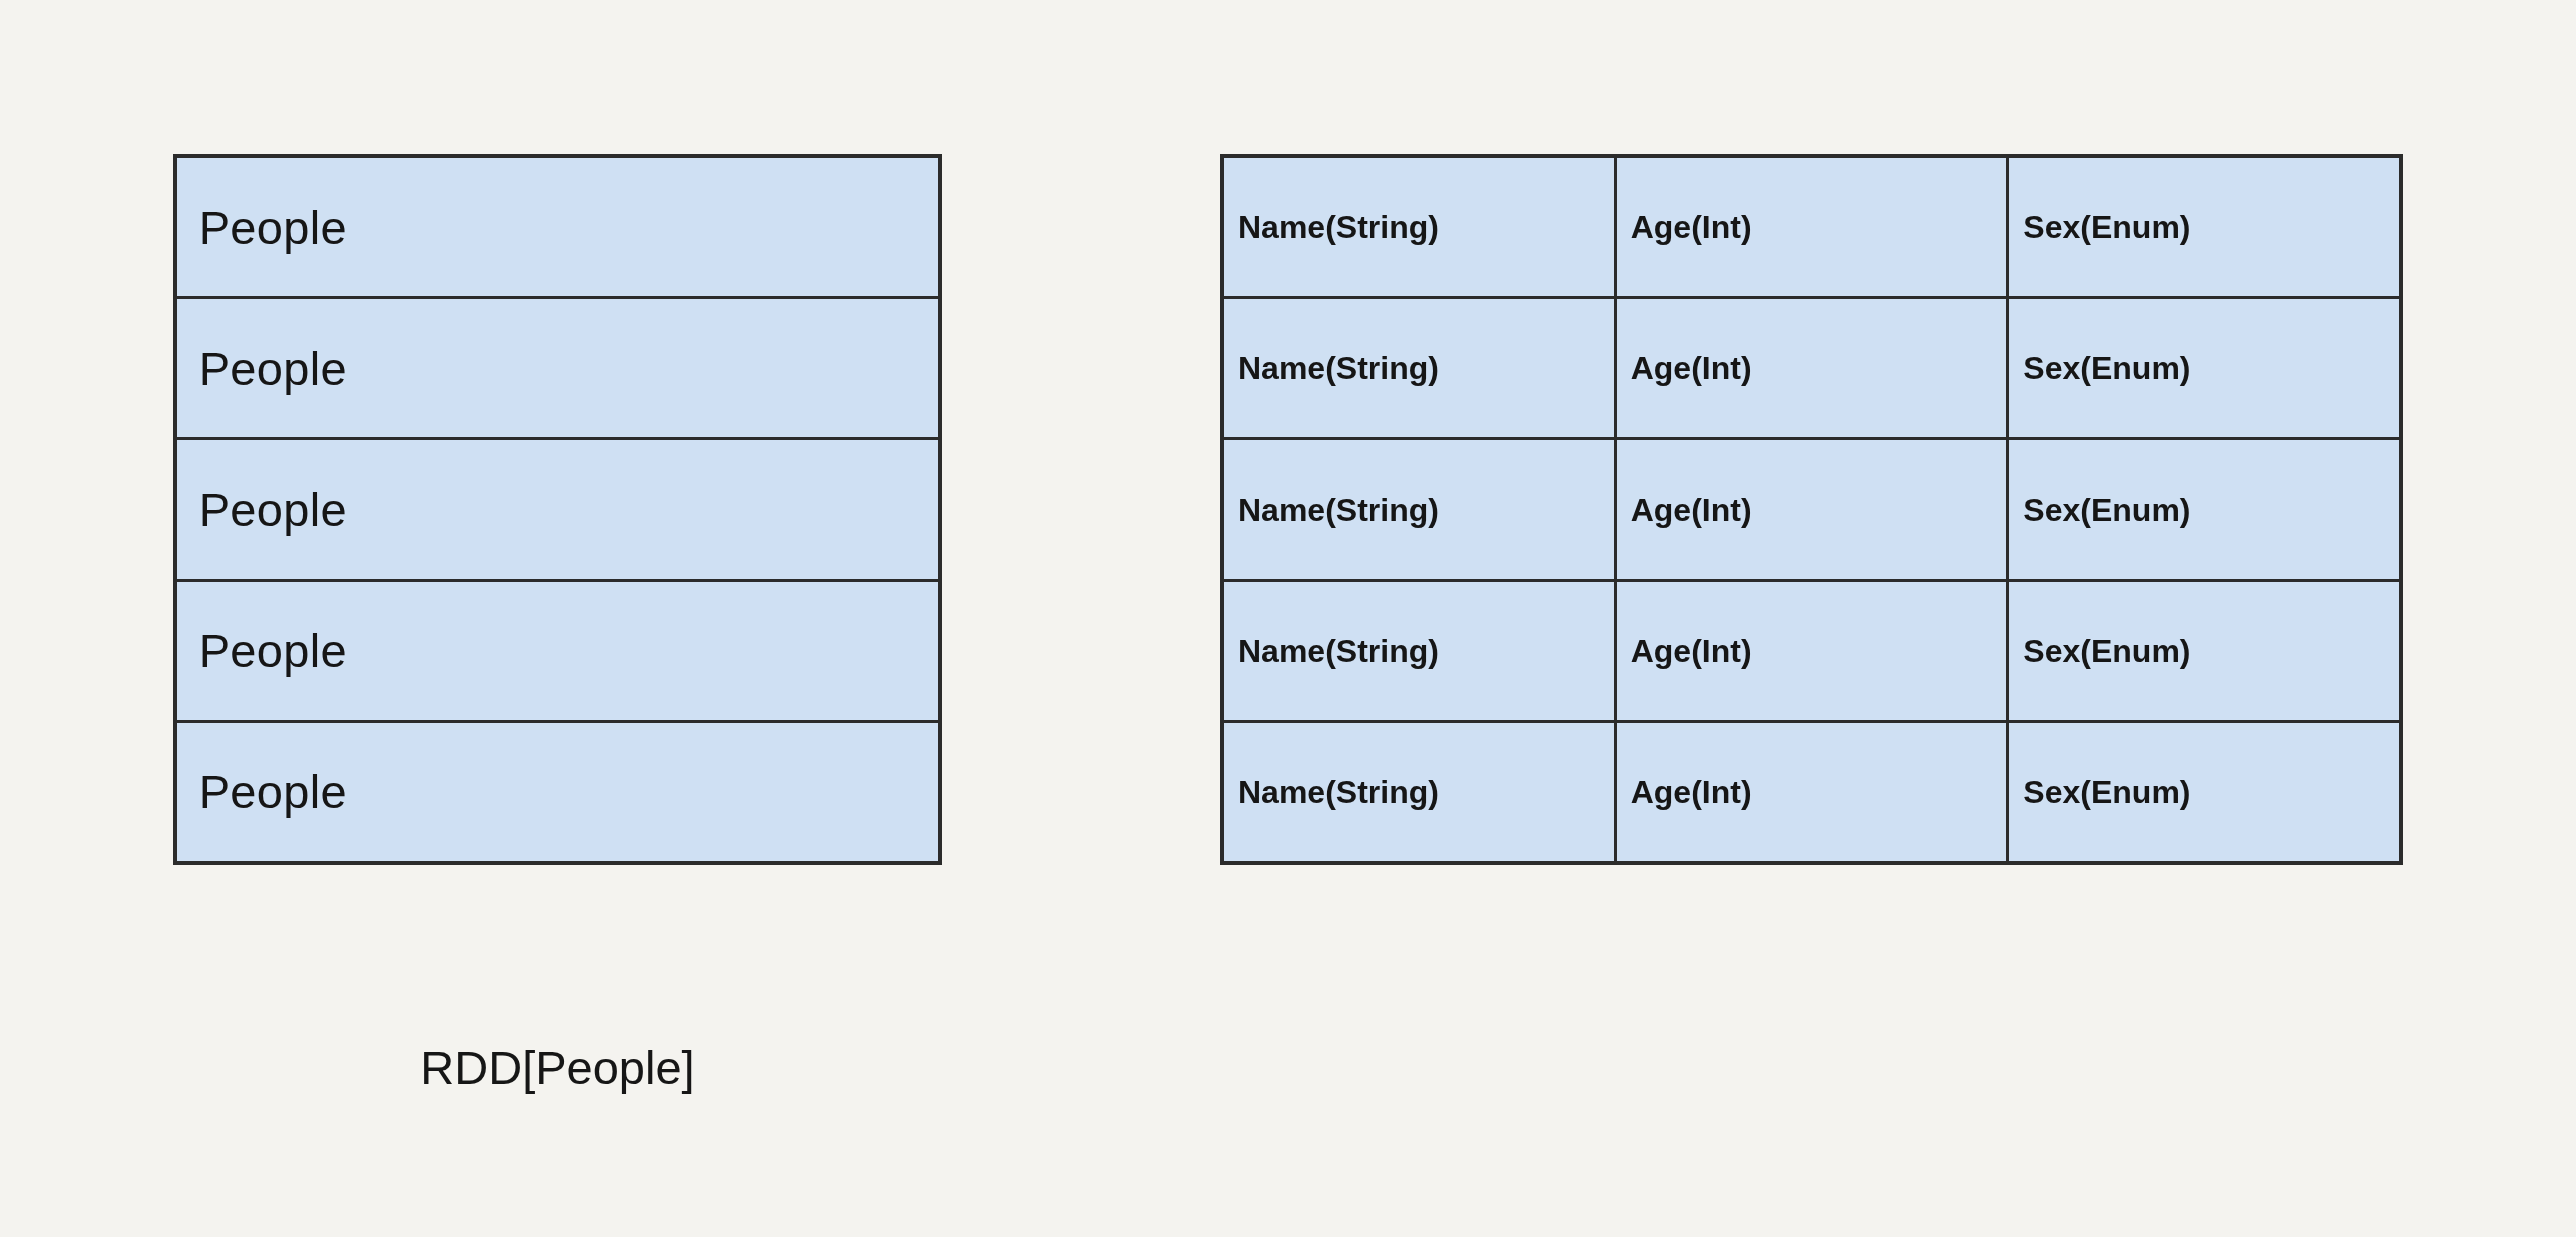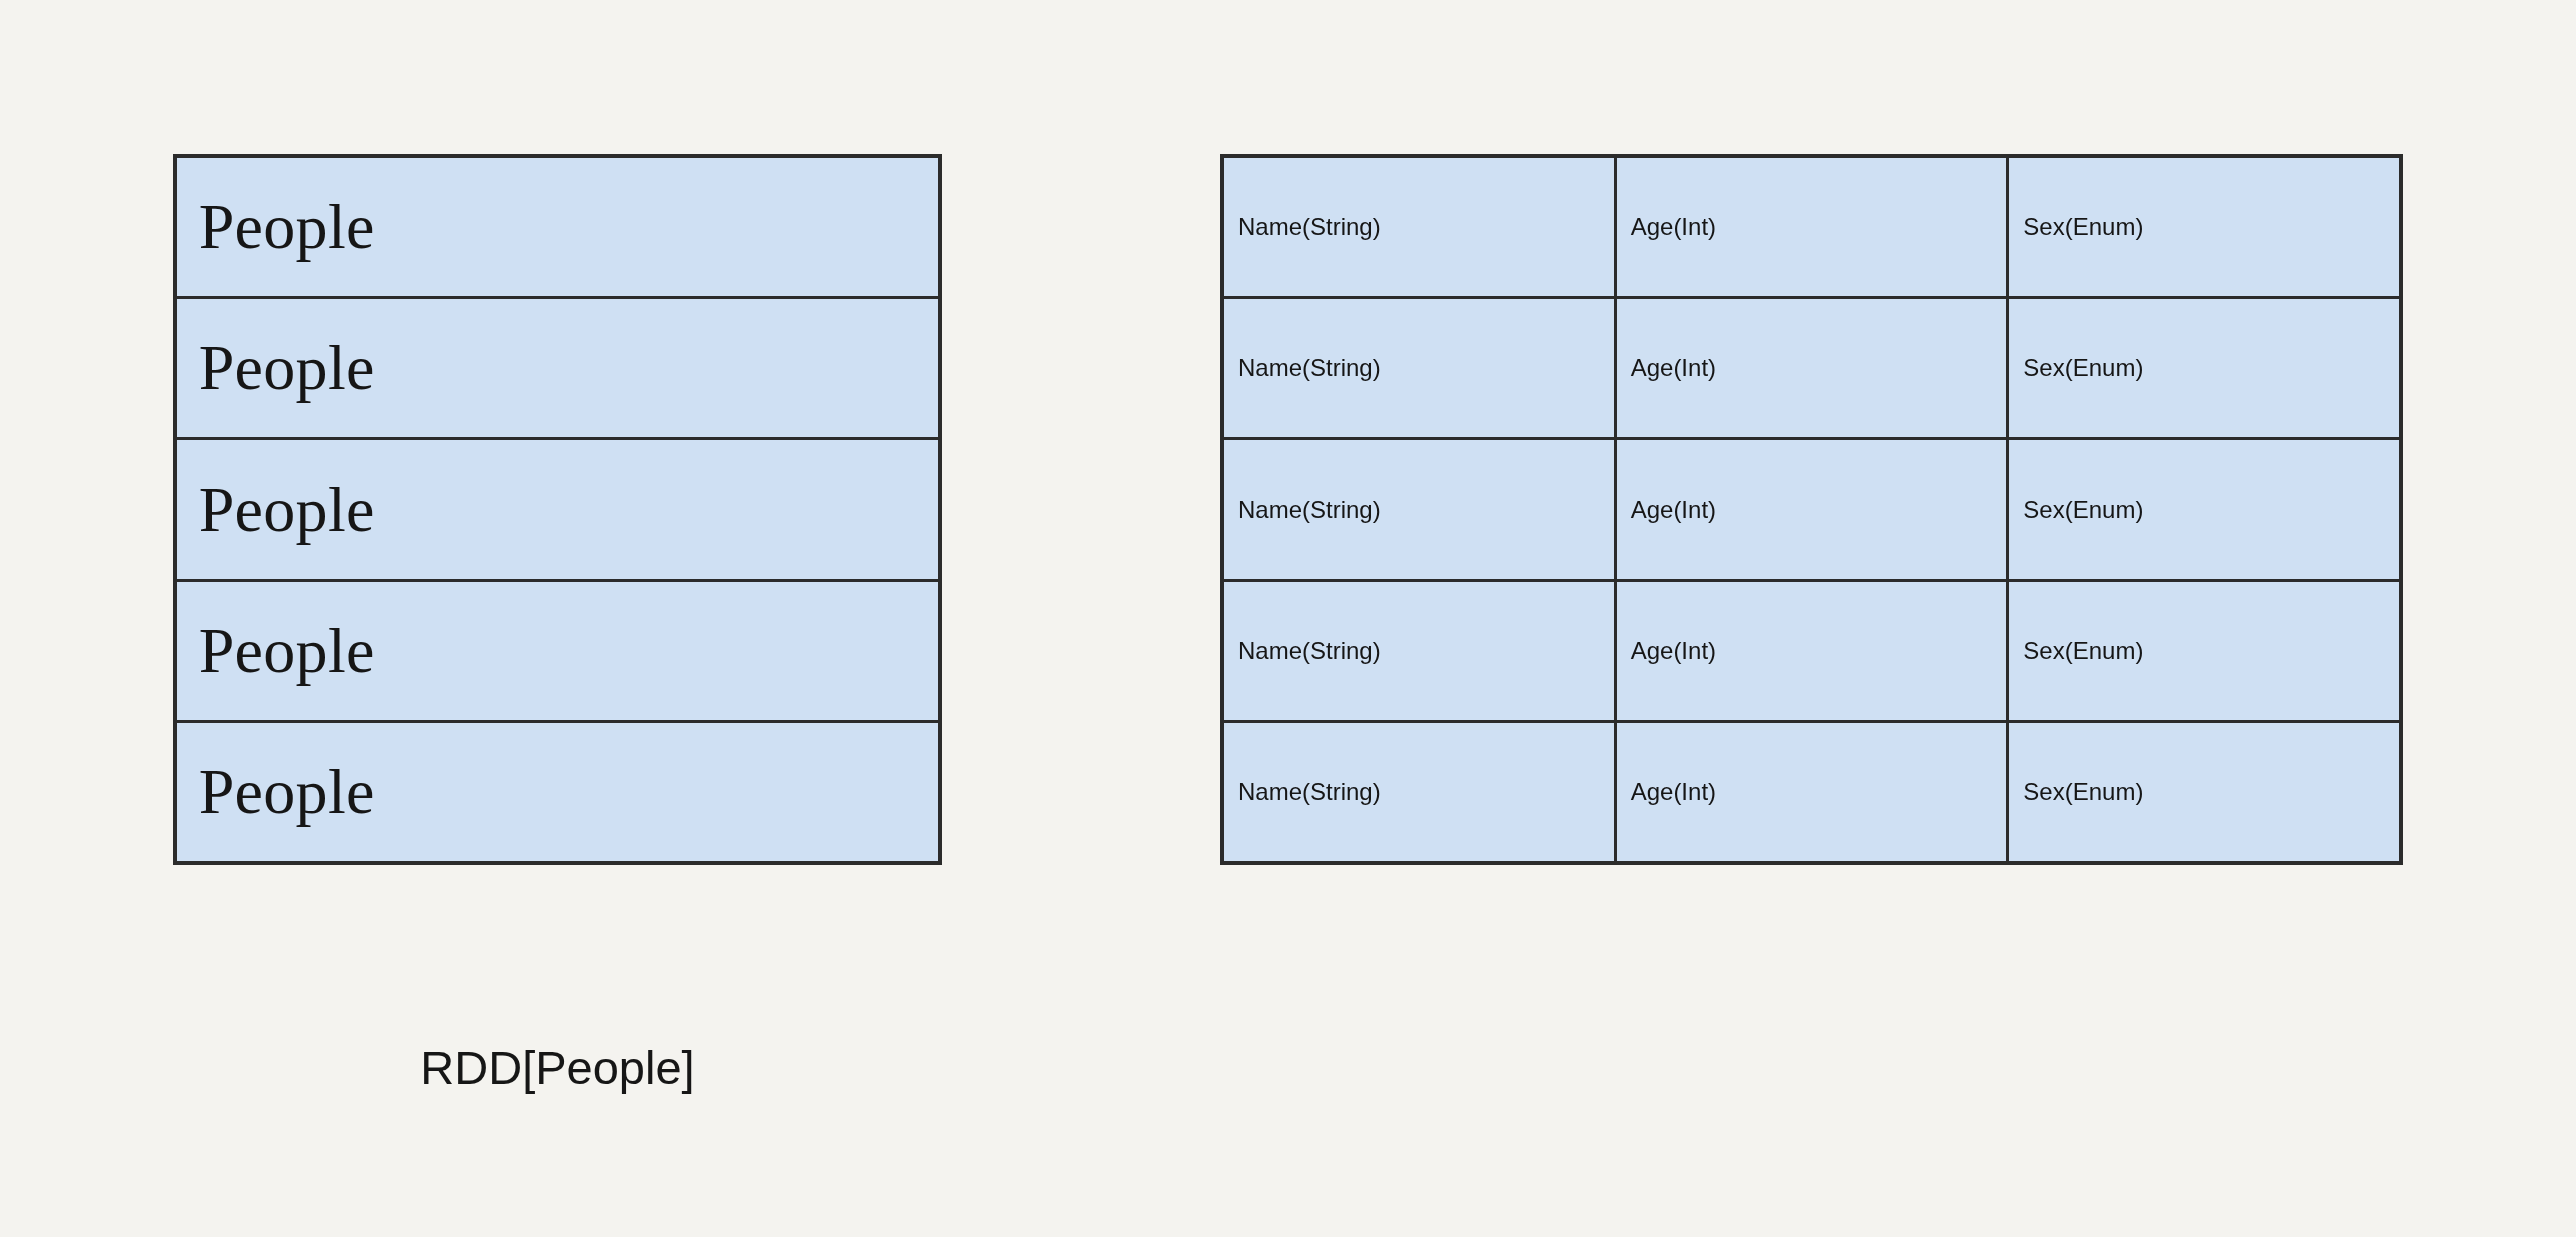--- a/index.html
+++ b/index.html
@@ -41,25 +41,24 @@
     border-bottom: 3.8px solid #2b2b2b;
     box-sizing: border-box;
     display: flex;
     align-items: center;
     padding-left: 21.7px;
   }
   .rdd-row:last-child {
     border-bottom: none;
   }
   .rdd-row-label {
-    font-size: 64px;
+    font-size: 47px;
     line-height: 1;
     color: #161616;
     letter-spacing: 0.3px;
-    font-family: Liberation Serif, serif;
   }
 
   
   #dataset-diagram {
     position: absolute;
     left: 1220px;
     top: 154px;
     width: 1183px;
     height: 711px;
   }
@@ -87,24 +86,25 @@
     border-right: 3.8px solid #2b2b2b;
     box-sizing: border-box;
     display: flex;
     align-items: center;
     padding-left: 14px;
   }
   .ds-cell:last-child {
     border-right: none;
   }
   .ds-cell-label {
-    font-size: 24px;
+    font-size: 32px;
     line-height: 1;
     color: #161616;
     white-space: nowrap;
+    font-weight: bold;
   }
 
   
   .caption {
     position: absolute;
     font-size: 47px;
     line-height: 1;
     color: #161616;
     text-align: center;
     white-space: nowrap;

